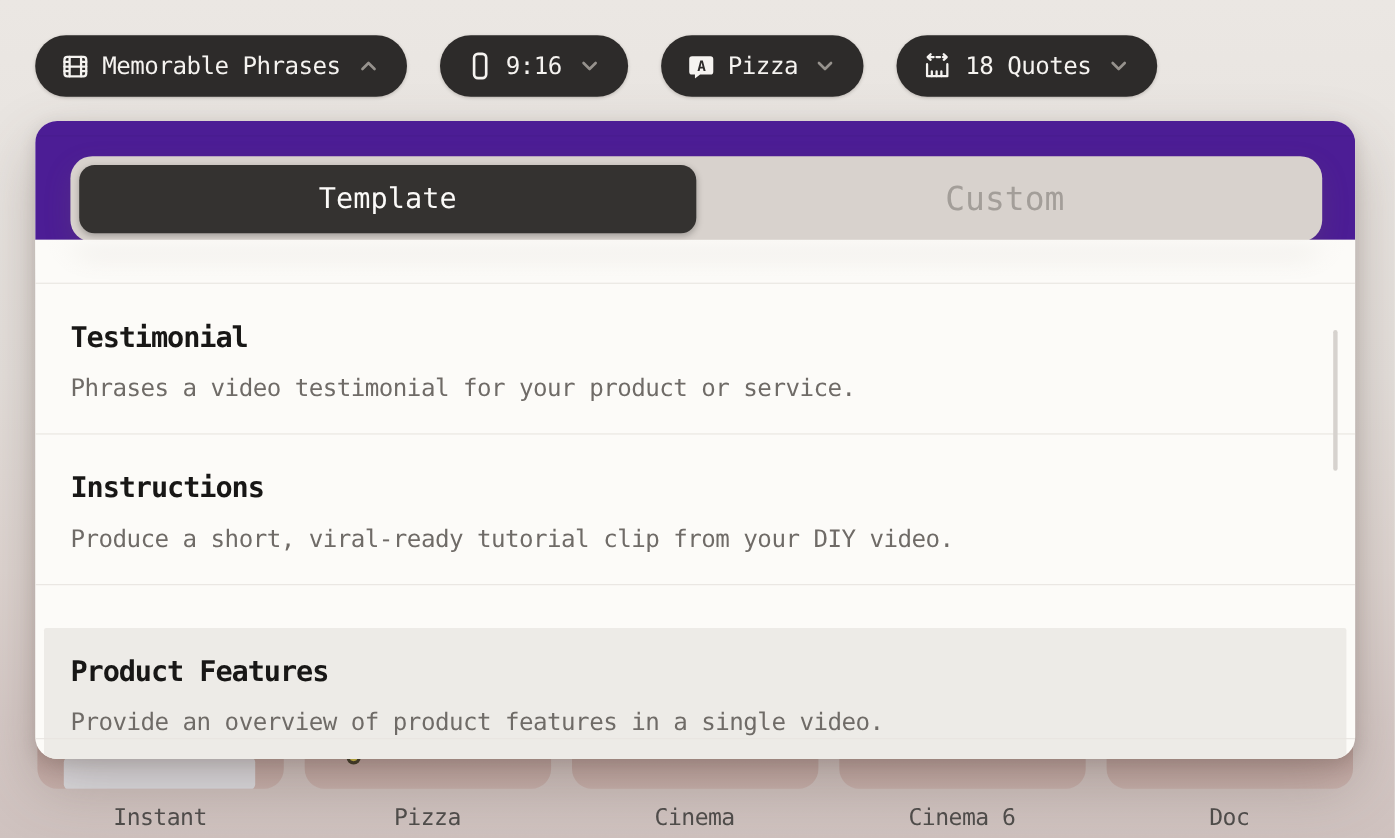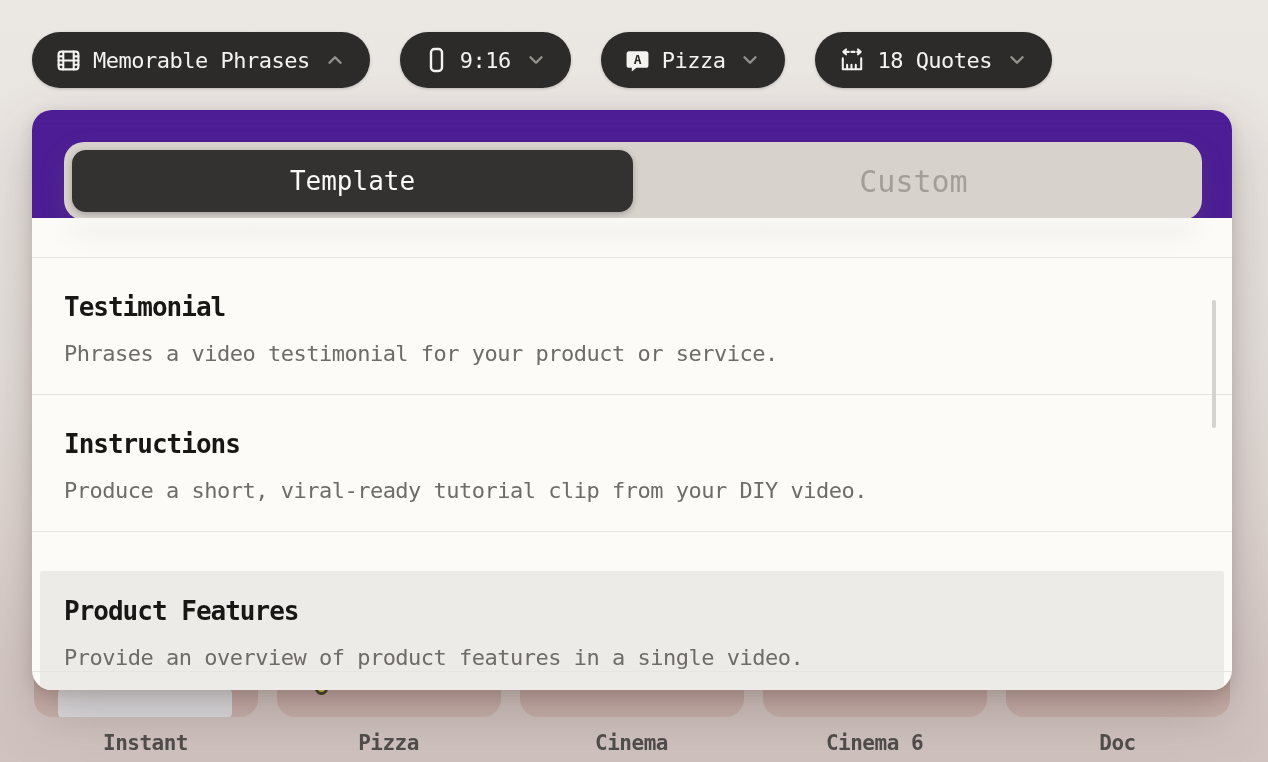--- a/index.html
+++ b/index.html
@@ -42,21 +42,21 @@
     background:#d6d2ce;cursor:pointer;}
 
   
   .thumb{position:absolute;top:620px;width:224px;height:97px;border-radius:18px;overflow:hidden;
     background:linear-gradient(180deg,#a98c88 0%,#bca09b 55%,#cbb4af 100%);z-index:1;cursor:pointer;}
   .thumb-inner-bar{position:absolute;left:24px;right:26px;top:68px;height:30px;border-radius:5px;
     background:#e1e4ea;opacity:.9;}
   .thumb-dot{position:absolute;left:38px;top:62px;width:13px;height:13px;border-radius:50%;
     background:#d9c83f;border:3px solid #33311c;}
   .thumb-label{position:absolute;top:731px;width:243px;text-align:center;font-size:21px;
-    color:#4f4d4b;letter-spacing:-0.5px;z-index:1;font-weight:bold;}
+    color:#4f4d4b;letter-spacing:-0.5px;z-index:1;}
 </style>
 </head>
 <body>
 
 <div class="stage">
 
   <div class="toolbar">
 
     <div class="btn">
       <span>

